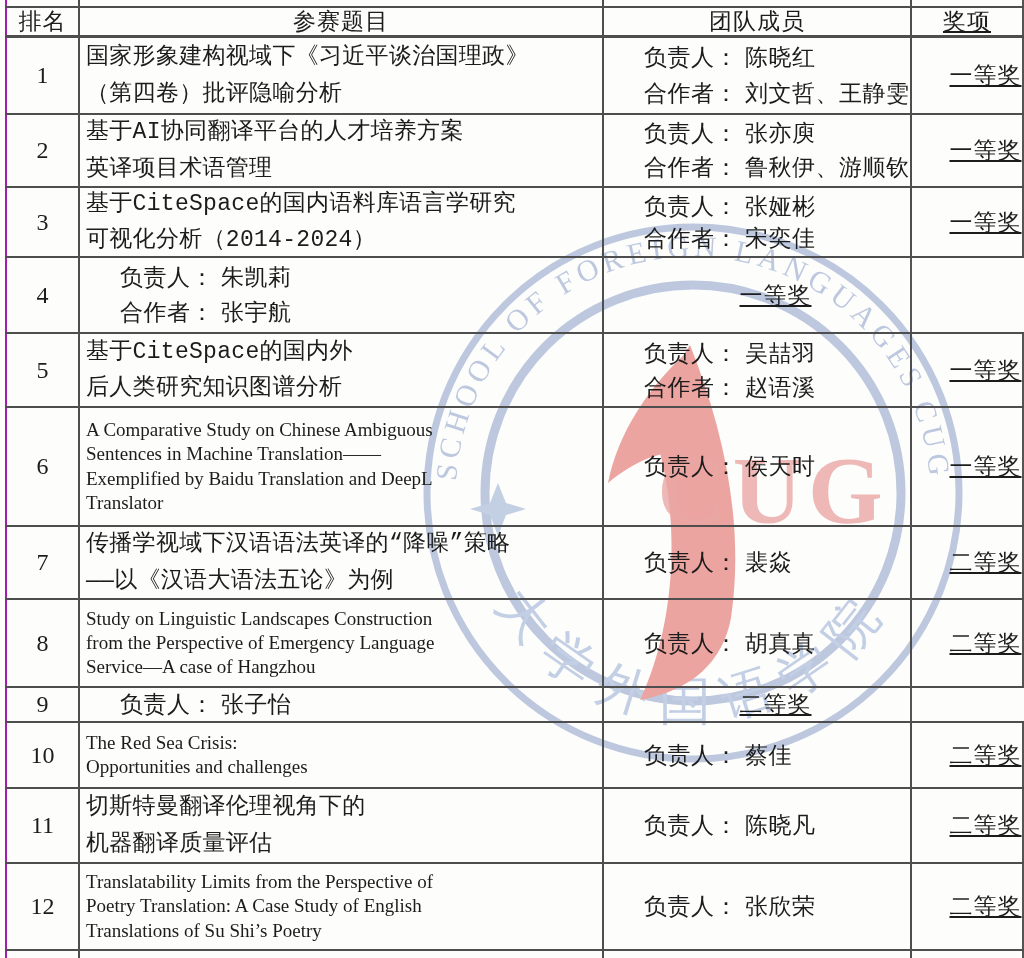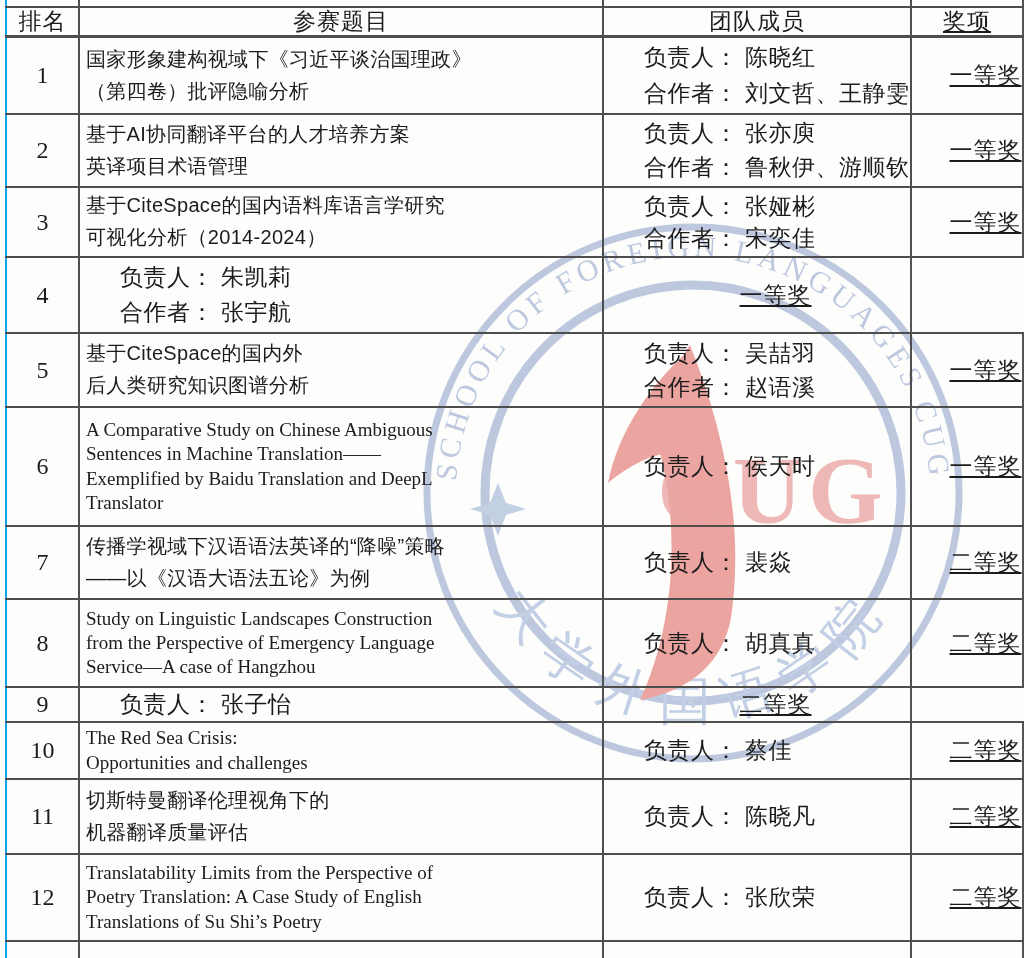--- a/index.html
+++ b/index.html
@@ -25,32 +25,32 @@
     border-bottom:2px solid #4e4e4e;
   }
   .trow.no-bottom{border-bottom:none;}
   .trow.header-row{border-bottom:3px solid #4e4e4e;}
   .cell{
     box-sizing:border-box;
     border-right:2px solid #4e4e4e;
     display:flex;flex-direction:column;justify-content:center;
     overflow:hidden;background:transparent;
   }
-  .cell:first-child{border-left:2px solid #0ea5e9;}
+  .cell:first-child{border-left:2px solid #a21caf;}
   .cell:last-child{border-right:2px solid #555;text-decoration:underline;}
   .hcell{
     align-items:center;justify-content:center;
     font-size:23px;font-weight:500;letter-spacing:1px;
   }
   .c-rank{
     align-items:center;
     font-family:"Liberation Serif",serif;font-size:24px;
   }
   .c-title{padding:2px 4px 2px 6px;}
-  .tline{font-size:20px;line-height:1.58;letter-spacing:.3px;white-space:nowrap;}
+  .tline{font-size:23px;line-height:1.58;letter-spacing:.3px;white-space:nowrap;font-family:Liberation Mono, monospace;}
   .tline.en{
     font-family:"Liberation Serif",serif;
     font-size:19px;line-height:1.27;letter-spacing:0;
   }
   .c-members{padding:2px 2px 2px 8px;font-size:23px;margin-left:32px;}
   .c-members.two{justify-content:space-around;}
   .mline{white-space:nowrap;letter-spacing:.5px;}
   .c-award{align-items:center;font-size:23px;letter-spacing:1px;padding-left:37px;}
 </style>
 </head>
@@ -186,21 +186,21 @@
         </div>
         <div class="cell c-award">二等奖</div>
       </div>
       <div class="trow" style="height: 35px;">
         <div class="cell c-rank">9</div>
         <div class="cell c-members">
           <div class="mline">负责人： 张子怡</div>
         </div>
         <div class="cell c-award">二等奖</div>
       </div>
-      <div class="trow" style="height: 57px;">
+      <div class="trow" style="height: 66px;">
         <div class="cell c-rank">10</div>
         <div class="cell c-title">
           <div class="tline en">The Red Sea Crisis:</div>
           <div class="tline en">Opportunities and challenges</div>
         </div>
         <div class="cell c-members">
           <div class="mline">负责人： 蔡佳</div>
         </div>
         <div class="cell c-award">二等奖</div>
       </div>

